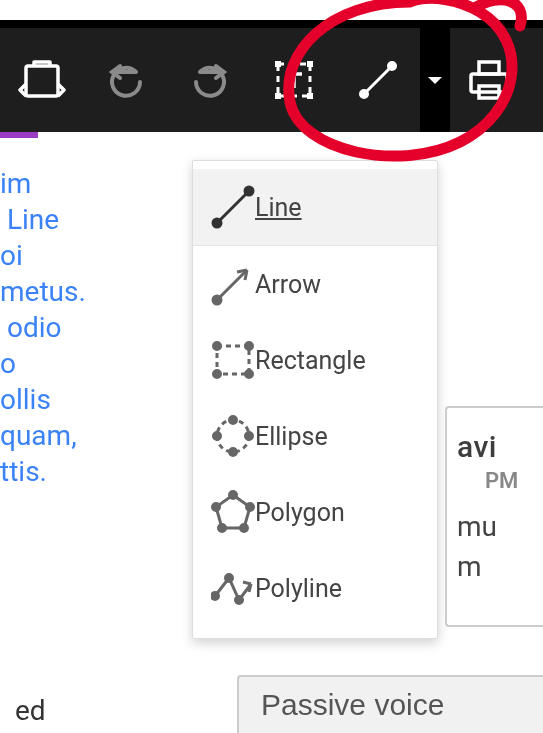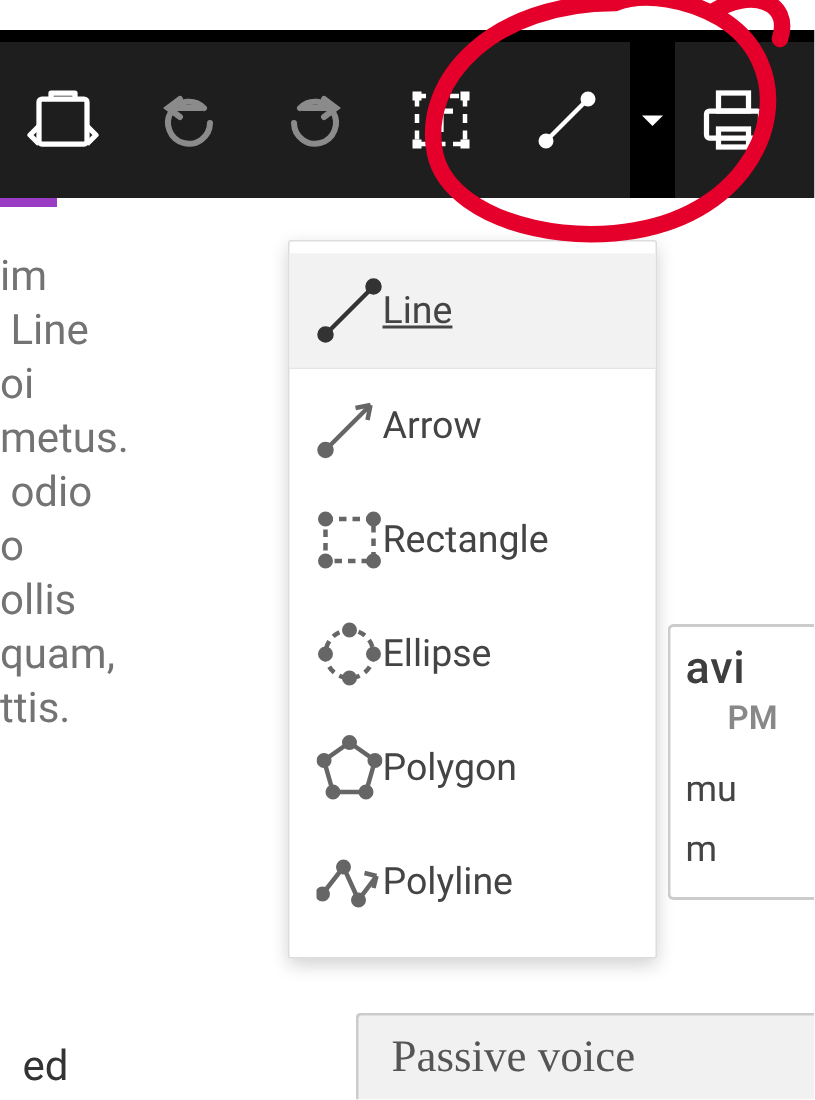--- a/index.html
+++ b/index.html
@@ -44,21 +44,21 @@
       height: 6px;
       background: #9b3cc4;
     }
     .doc-text {
       position: absolute;
       top: 166px;
       left: 0;
       width: 190px;
       font-size: 28px;
       line-height: 36px;
-      color: #737373;
+      color: #3b82f6;
       text-align: left;
       padding-left: 0;
     }
     .doc-text div { white-space: pre; }
     .dropdown {
       position: absolute;
       top: 160px;
       left: 192px;
       width: 246px;
       background: #fff;
@@ -90,50 +90,50 @@
       width: 44px;
       height: 44px;
       display: flex;
       align-items: center;
       justify-content: center;
       color: #666;
     }
     .side-card {
       position: absolute;
       right: 0;
-      top: 416px;
+      top: 406px;
       width: 98px;
-      height: 184px;
+      height: 221px;
       background: #fff;
       border: 2px solid #ccc;
       border-right: none;
       border-radius: 4px 0 0 4px;
-      padding: 10px 0 0 10px;
+      padding: 21px 0 0 10px;
       font-size: 28px;
       color: #3e3e3e;
       overflow: hidden;
     }
     .side-card .name { font-weight: 500; font-size: 30px; letter-spacing: .5px;}
     .side-card .time { color:#888; font-size: 22px; margin-top:4px; font-weight:600;margin-left:28px;}
-    .side-card .l1 { margin-top: 14px; font-size: 24px; line-height: 40px; color:#444;}
+    .side-card .l1 { margin-top: 14px; font-size: 28px; line-height: 40px; color:#444;}
     .bottom-box {
       position: absolute;
       right: 0;
       bottom: 0;
       width: 306px;
       height: 58px;
       background: #f1f1f1;
       border: 2px solid #ccc;
       border-right: none;
       border-bottom: none;
       border-radius: 4px 0 0 0;
       display: flex;
       align-items: center;
       padding-left: 22px;
-      font-family: Liberation Serif, serif;
+      font-family: Liberation Sans, sans-serif;
       font-size: 30px;
       color: #555;
       overflow: hidden;
     }
     .ed-bottom {
       position: absolute;
       left: 15px;
       bottom: 6px;
       font-size: 28px;
       color: #333;

